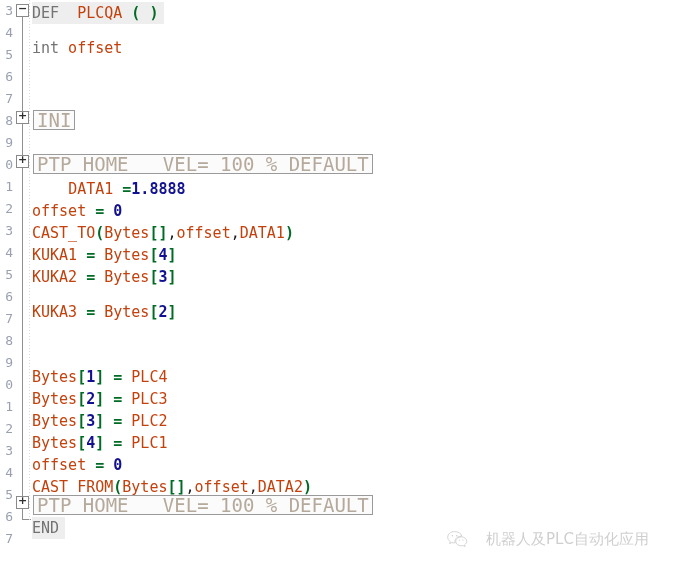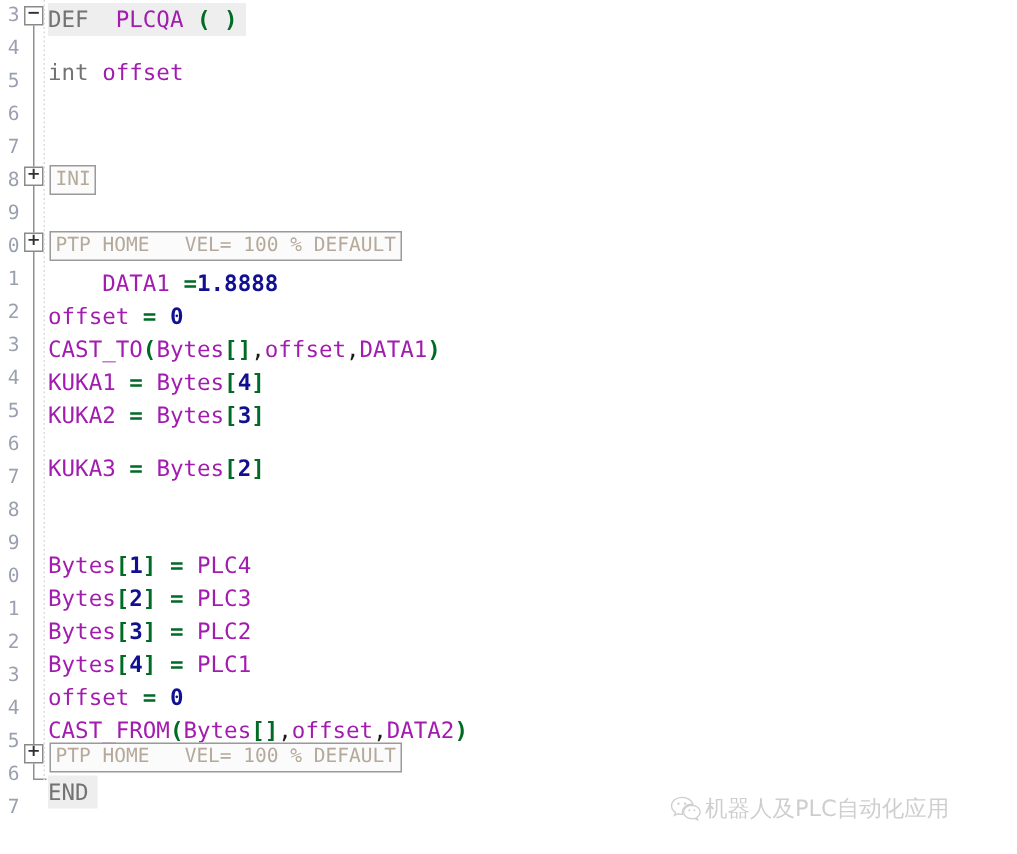--- a/index.html
+++ b/index.html
@@ -113,48 +113,48 @@
     font-size: 15px;
     color: #1a1a1a;
   }
   .line.hl {
     background: #eeeeee;
     padding-right: 6px;
   }
 
   
   .kw     { color: #737373; }          
-  .name   { color: #a21caf; }          
+  .name   { color: #c2410c; }          
   .punct  { color: #006b24; font-weight: bold; }  
   .num    { color: #101090; font-weight: bold; }  
   .plain  { color: #1a1a1a; }
 
   
   .folded {
     position: absolute;
     height: 20px;
     line-height: 18px;
     box-sizing: border-box;
     border: 1px solid #9a9a9a;
     background: #fbfbfb;
     color: #b5a99b;
     font-family: "DejaVu Sans Mono", "Liberation Mono", monospace;
-    font-size: 13px;
+    font-size: 19px;
     white-space: pre;
     padding: 0 3px;
   }
 
   
   .watermark {
     position: absolute;
     left: 446px;
     top: 528px;
     display: flex;
     align-items: center;
-    gap: 2px;
+    gap: 18px;
     opacity: 0.42;
     pointer-events: none;
   }
   .watermark .wm-icon {
     width: 22px;
     height: 22px;
     flex: none;
   }
   .watermark .wm-text {
     font-family: "DejaVu Sans", "Liberation Sans", sans-serif;

